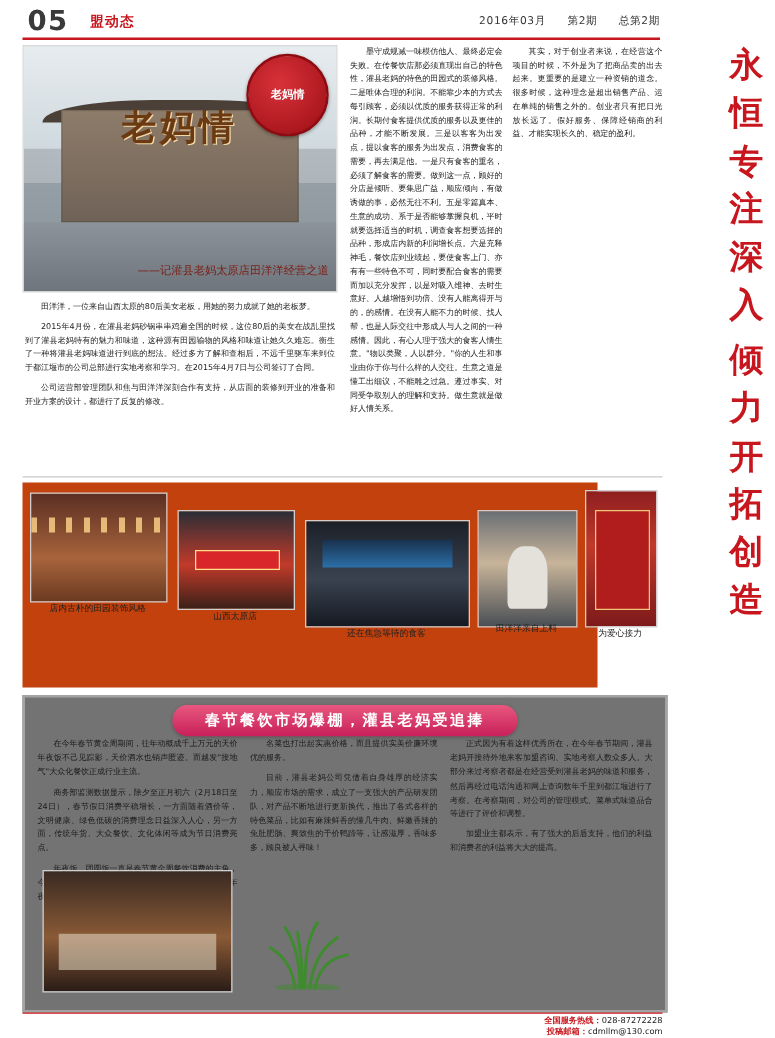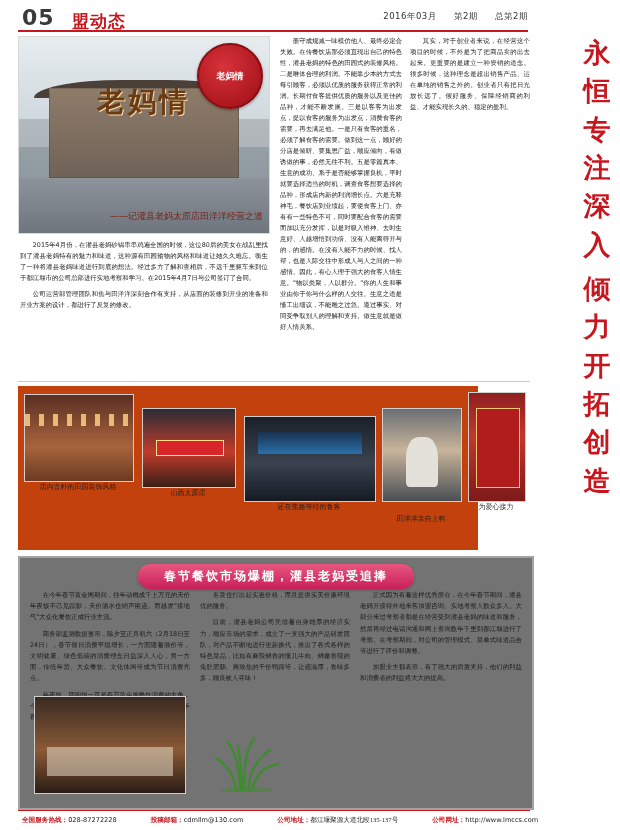--- a/index.html
+++ b/index.html
@@ -30,21 +30,21 @@
     position:absolute;left:0;top:0;width:548px;height:34px;
     background:#ffffff;
   }
   .hdr-pagenum{
     position:absolute;left:22px;top:5px;
     font-size:22px;font-weight:bold;color:#3a3a3a;
     letter-spacing:1px;
   }
   .hdr-section{
     position:absolute;left:72px;top:10px;
-    font-size:17px;font-weight:bold;color:#c7161d;letter-spacing:1px;
+    font-size:11px;font-weight:bold;color:#c7161d;letter-spacing:1px;
   }
   .hdr-right{
     position:absolute;right:20px;top:11px;
     font-size:8.5px;color:#333;letter-spacing:.5px;
   }
   .hdr-right span{margin-left:14px;}
   .hdr-rule{
     position:absolute;left:18px;top:30px;width:510px;height:2px;
     background:#c7161d;
   }
@@ -147,21 +147,21 @@
   .p4 .fig{position:absolute;left:30%;top:30%;width:40%;height:55%;
     background:#e4e1da;border-radius:40% 40% 10% 10%;}
   .p5{left:450px;top:6px;width:56px;height:108px;
     background:linear-gradient(#8e1f1f,#c0392b 40%,#7d1a1a);}
   .p5 .board{position:absolute;left:12%;top:14%;width:76%;height:72%;
     background:#b11d1d;border:1px solid #f0c67a;}
 
   .c1c{left:6px;top:96px;width:108px;}
   .c2c{left:124px;top:102px;width:92px;}
   .c3c{left:226px;top:116px;width:130px;}
-  .c4c{left:364px;top:128px;width:78px;}
+  .c4c{left:364px;top:112px;width:78px;}
   .c5c{left:450px;top:116px;width:56px;}
 
   
   .bottom-block{
     position:absolute;left:18px;top:556px;width:512px;height:250px;
     background:#737373;border:2px solid #a3a3a3;
   }
   .banner-title{
     position:absolute;left:50%;top:6px;transform:translateX(-50%);
     background:linear-gradient(#e8577f,#c8205a);
@@ -190,21 +190,21 @@
     position:absolute;left:190px;top:170px;width:120px;height:64px;
   }
 
   
   .footer-rule{
     position:absolute;left:18px;top:810px;width:512px;height:1px;background:#c7161d;
   }
   .footer{
     position:absolute;left:18px;top:812px;width:512px;height:16px;
     font-size:6.6px;color:#1a1a1a;
-    display:flex;align-items:center;
+    display:flex;align-items:flex-end;flex-direction:column;
   }
   .footer .fi{white-space:nowrap;}
   .footer .fi b{color:#c7161d;font-weight:bold;}
   .f1{margin-left:4px;}
   .f2{margin-left:34px;}
   .f3{margin-left:34px;font-family:Liberation Serif, serif;}
   .f4{margin-left:34px;}
 </style>
 </head>
 <body>
@@ -247,20 +247,21 @@
       <div class="pm-sky"></div>
       <div class="pm-roof"></div>
       <div class="pm-building"></div>
       <div class="pm-ground"></div>
       <div class="pm-title2">老妈情</div>
       <div class="seal">老妈情</div>
       <div class="pm-caption">——记灌县老妈太原店田洋洋经营之道</div>
     </div>
 
     <div class="col-text ct-a">
+      <p>田洋洋，一位来自山西太原的80后美女老板，用她的努力成就了她的老板梦。</p>
       <p>2015年4月份，在灌县老妈砂锅串串鸡遍全国的时候，这位80后的美女在战乱里找到了灌县老妈特有的魅力和味道，这种源有田园输物的风格和味道让她久久难忘。衡生了一种将灌县老妈味道进行到底的想法。经过多方了解和查相后，不远千里驱车来到位于都江堰市的公司总部进行实地考察和学习。在2015年4月7日与公司签订了合同。</p>
       <p>公司运营部管理团队和焦与田洋洋深刻合作有支持，从店面的装修到开业的准备和开业方案的设计，都进行了反复的修改。</p>
     </div>
 
     <div class="col-text ct-b">
       <p>墨守成规减一味模仿他人、最终必定会失败。在传餐饮店那必须直现出自己的特色性，灌县老妈的特色的田园式的装修风格。二是唯体合理的利润。不能靠少本的方式去每引顾客，必须以优质的服务获得正常的利润。长期付食客提供优质的服务以及更佳的品种，才能不断发展。三是以客客为出发点，提以食客的服务为出发点，消费食客的需要，再去满足他。一是只有食客的重名，必须了解食客的需要。做到这一点，顾好的分店是倾听、要集思广益，顺应倾向，有做诱做的事，必然无往不利。五是零篇真本、生意的成功、系于是否能够掌握良机，平时就要选择适当的时机，调查食客想要选择的品种，形成店内新的利润增长点。六是充释神毛，餐饮店到业绩起，要使食客上门、亦有有一些特色不可，同时要配合食客的需要而加以充分发挥，以是对吸入维神、去时生意好、人越增悟到功倍、没有人能离得开与的，的感情。在没有人能不力的时候、找人帮，也是人际交往中形成人与人之间的一种感情。因此，有心人理于强大的食客人情生意。"物以类聚，人以群分。"你的人生和事业由你于你与什么样的人交往。生意之道是懂工出细议，不能雕之过急。遵过事实、对同受争取别人的理解和支持。做生意就是做好人情关系。</p>
     </div>
 
     <div class="col-text ct-c">
       <p>其实，对于创业者来说，在经营这个项目的时候，不外是为了把商品卖的出去起来。更重要的是建立一种资销的道念。很多时候，这种理念是超出销售产品、运在单纯的销售之外的。创业者只有把日光放长远了。假好服务、保障经销商的利益、才能实现长久的、稳定的盈利。</p>

